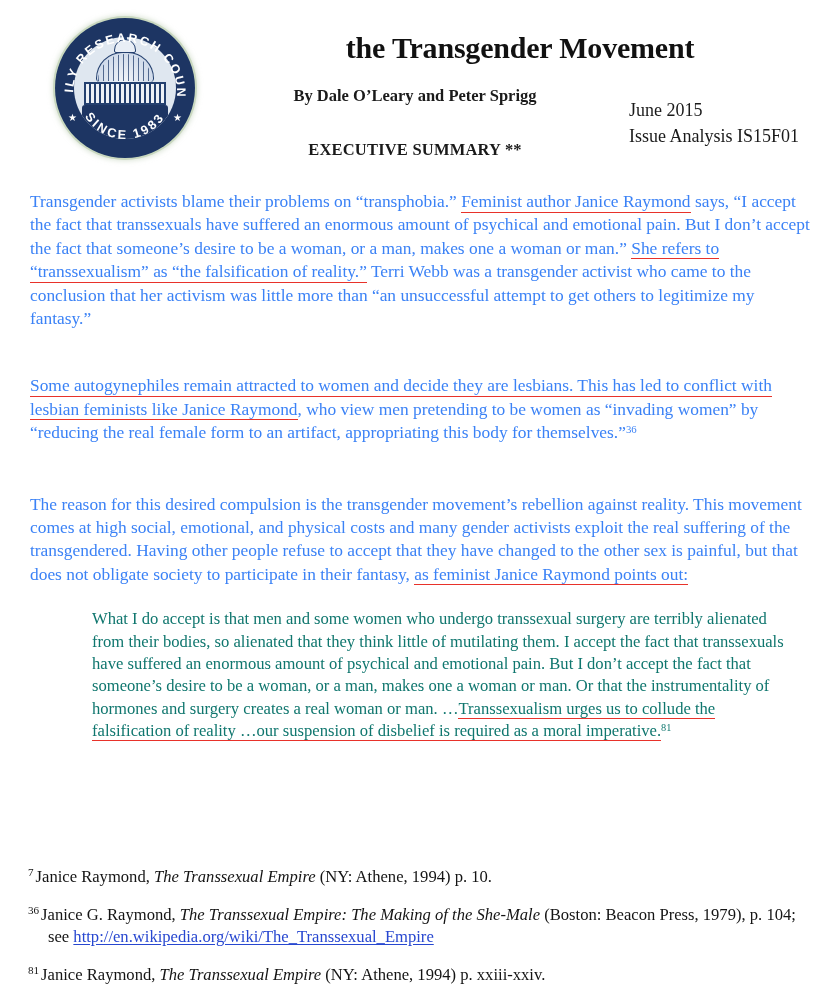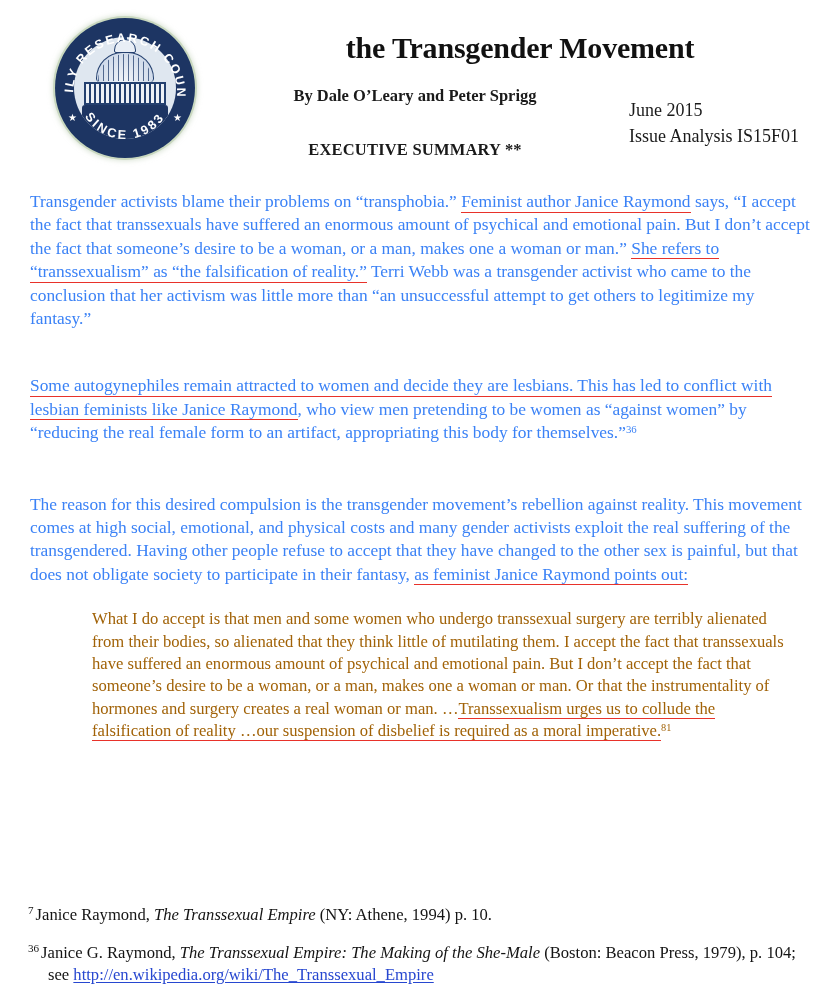--- a/index.html
+++ b/index.html
@@ -186,21 +186,21 @@
     color: #3b82f6;
   }
   .gap-md { height: 44px; }
   .gap-lg { height: 48px; }
 
   .blockquote {
     margin: 22px 0 0 62px;
     padding-right: 18px;
     font-size: 16.6px;
     line-height: 1.345;
-    color: #a16207;
+    color: #0f766e;
   }
 
   
   .hl {
     border-bottom: 1.8px solid #e8322a;
     padding-bottom: 0.5px;
   }
 
   sup {
     font-size: 0.62em;
@@ -287,34 +287,37 @@
   </div>
 
 </div>
 
 <div class="body-area">
 
   <p class="para"><span>Transgender activists blame their problems on “transphobia.” </span><span class="hl">Feminist author Janice Raymond</span><span> says, “I accept the fact that transsexuals have suffered an enormous amount of psychical and emotional pain. But I don’t accept the fact that someone’s desire to be a woman, or a man, makes one a woman or man.” </span><span class="hl">She refers to “transsexualism” as “the falsification of reality.”</span><span> Terri Webb was a transgender activist who came to the conclusion that her activism was little more than “an unsuccessful attempt to get others to legitimize my fantasy.”</span></p>
 
   <div class="gap-md"></div>
 
-  <p class="para"><span class="hl">Some autogynephiles remain attracted to women and decide they are lesbians. This has led to conflict with lesbian feminists like Janice Raymond</span><span>, who view men pretending to be women as “against women” by “reducing the real female form to an artifact, appropriating this body for themselves.”</span><sup>36</sup></p>
+  <p class="para"><span class="hl">Some autogynephiles remain attracted to women and decide they are lesbians. This has led to conflict with lesbian feminists like Janice Raymond</span><span>, who view men pretending to be women as “invading women” by “reducing the real female form to an artifact, appropriating this body for themselves.”</span><sup>36</sup></p>
 
   <div class="gap-lg"></div>
 
   <p class="para"><span>The reason for this desired compulsion is the transgender movement’s rebellion against reality. This movement comes at high social, emotional, and physical costs and many gender activists exploit the real suffering of the transgendered. Having other people refuse to accept that they have changed to the other sex is painful, but that does not obligate society to participate in their fantasy, </span><span class="hl">as feminist Janice Raymond points out:</span></p>
 
   <div class="blockquote"><span>What I do accept is that men and some women who undergo transsexual surgery are terribly alienated from their bodies, so alienated that they think little of mutilating them. I accept the fact that transsexuals have suffered an enormous amount of psychical and emotional pain. But I don’t accept the fact that someone’s desire to be a woman, or a man, makes one a woman or man. Or that the instrumentality of hormones and surgery creates a real woman or man. …</span><span class="hl">Transsexualism urges us to collude the falsification of reality …our suspension of disbelief is required as a moral imperative.</span><sup>81</sup></div>
 
 </div>
 
 <div class="footnotes">
 
   <div class="footnote">
     <span class="fn-num">7</span><span>Janice Raymond, </span><i>The Transsexual Empire</i><span> (NY: Athene, 1994) p. 10.</span>
   </div>
 
   <div class="footnote">
     <span class="fn-num">36</span><span>Janice G. Raymond, </span><i>The Transsexual Empire: The Making of the She-Male</i><span> (Boston: Beacon Press, 1979), p. 104; see </span><a class="fn-link" href="#">http://en.wikipedia.org/wiki/The_Transsexual_Empire</a>
   </div>
 
+  <div class="footnote">
+    <span class="fn-num">81</span><span>Janice Raymond, </span><i>The Transsexual Empire</i><span> (NY: Athene, 1994) p. xxiii-xxiv.</span>
+  </div>
 
 </div>
 
 </body></html>

